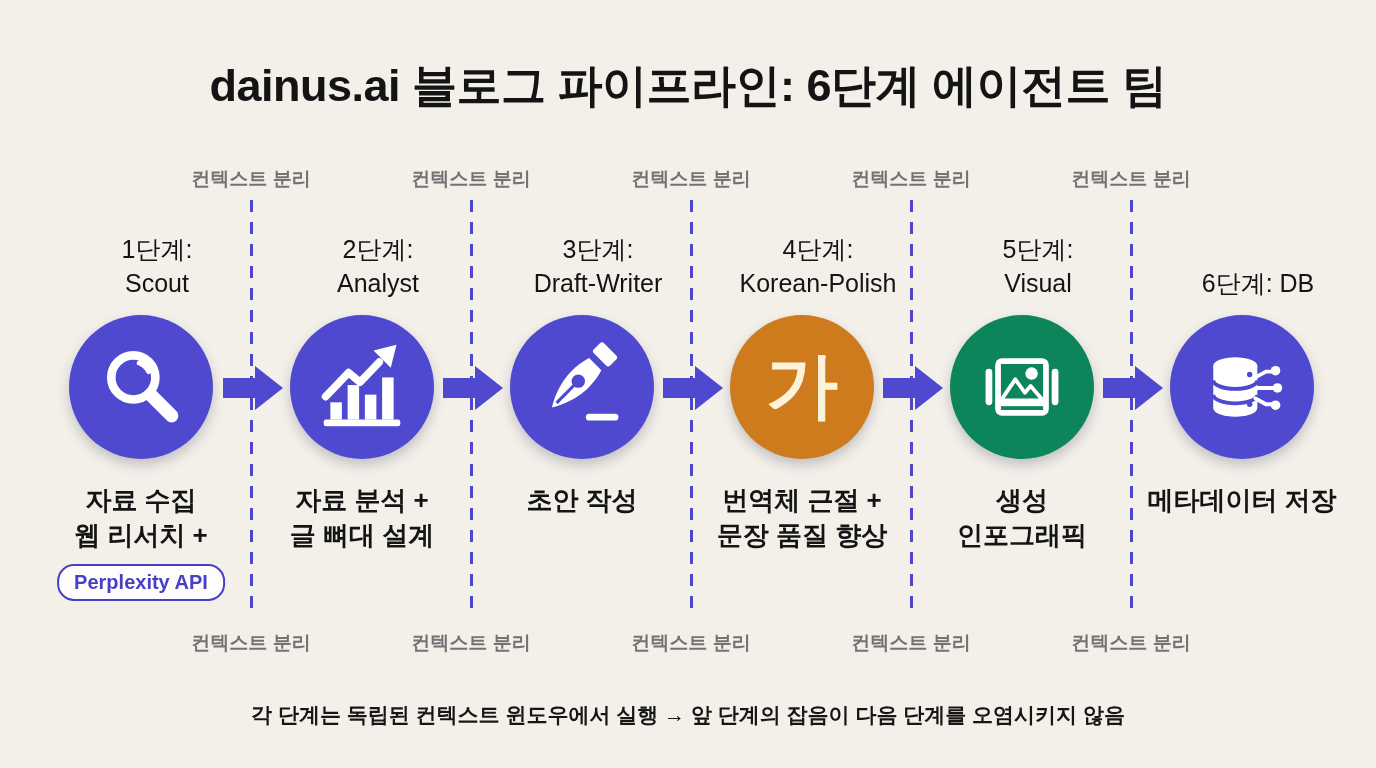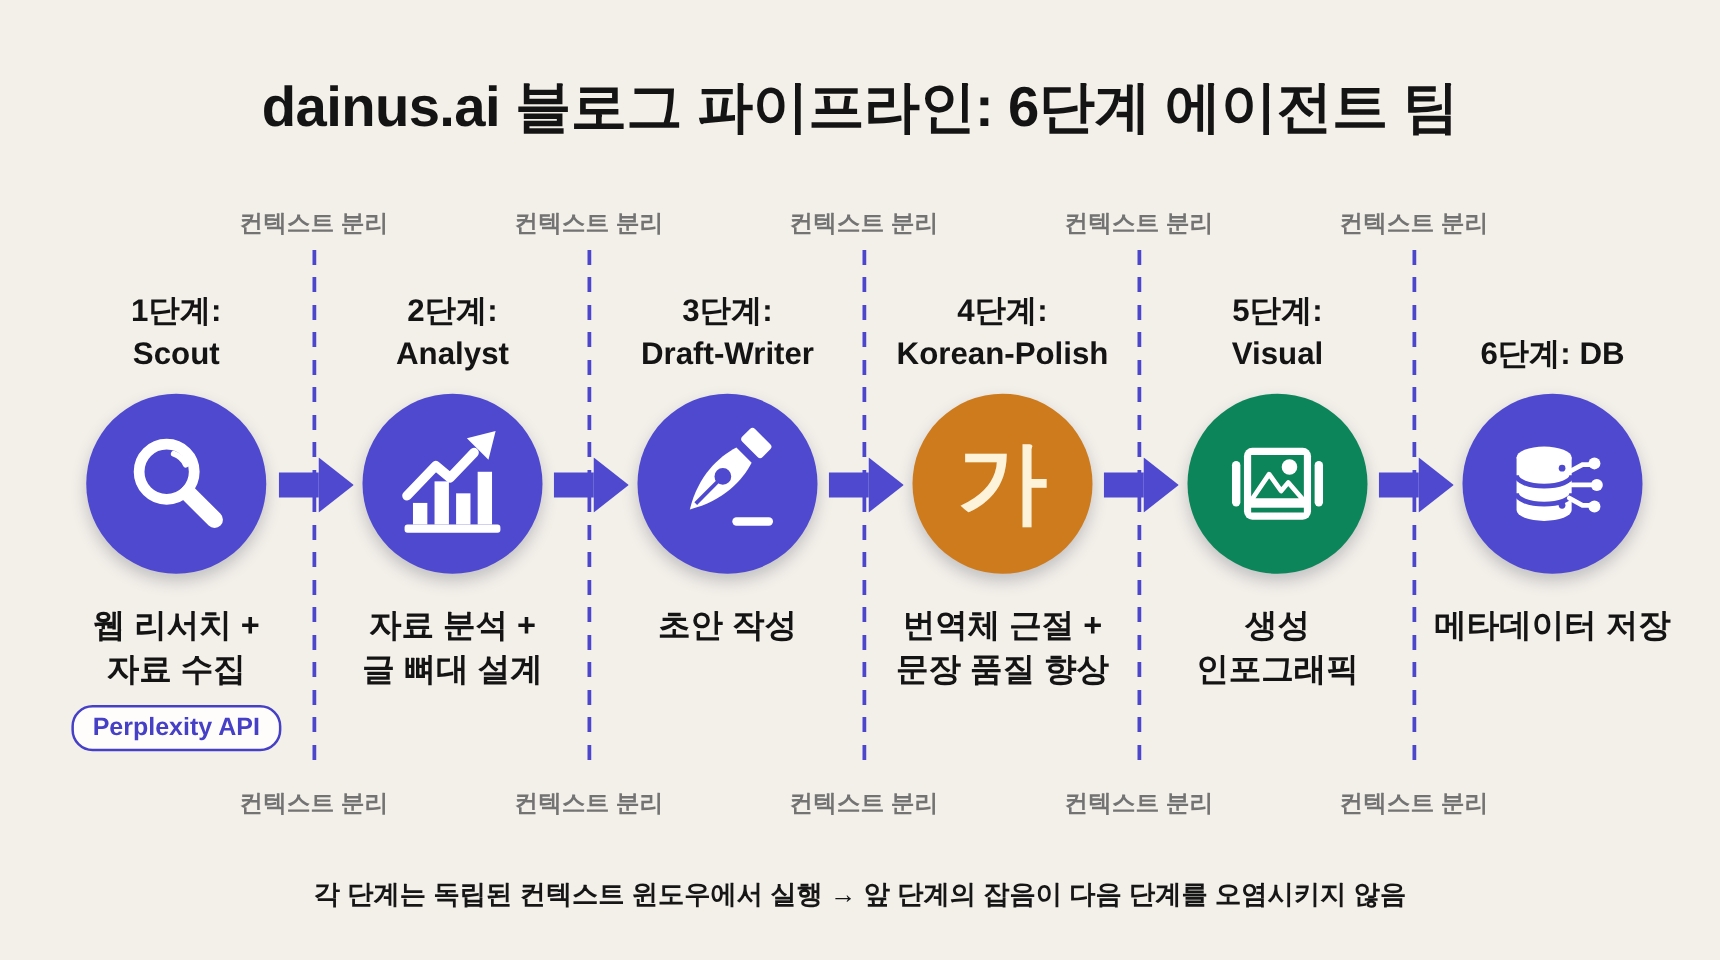--- a/index.html
+++ b/index.html
@@ -32,23 +32,23 @@
   }
   .sep-label{
     position:absolute;width:220px;text-align:center;
     font-size:19px;font-weight:700;color:#737373;
   }
   .sep-label.top{top:166px;}
   .sep-label.bottom{top:630px;}
   
   .stage{position:absolute;top:0;width:220px;height:768px;}
   .stage-name{
-    position:absolute;top:226px;left:0;width:100%;height:74px;
+    position:absolute;top:226px;left:16px;width:100%;height:74px;
     display:flex;flex-direction:column;justify-content:flex-end;align-items:center;
-    font-size:25px;font-weight:700;line-height:34px;text-align:center;white-space:nowrap;
+    font-size:25px;font-weight:400;line-height:34px;text-align:center;white-space:nowrap;
   }
   .circle{
     position:absolute;top:315px;left:38px;width:144px;height:144px;border-radius:50%;
     display:flex;align-items:center;justify-content:center;
     box-shadow:0 6px 12px rgba(50,50,80,0.25);
     z-index:2;
   }
   .circle svg{display:block;}
   .ga-glyph{
     font-family:"DejaVu Serif","Liberation Serif",serif;
@@ -138,22 +138,22 @@
       <div>Scout</div>
     </div>
     <div class="circle" style="background-color: rgb(78, 73, 207);">
       <svg width="92" height="92" viewBox="0 0 96 96">
         <circle cx="40" cy="38" r="23" fill="none" stroke="#ffffff" stroke-width="9"></circle>
         <path d="M46 23 A 18 18 0 0 1 56 32" fill="none" stroke="#ffffff" stroke-width="5" stroke-linecap="round"></path>
         <line x1="58" y1="56" x2="80" y2="78" stroke="#ffffff" stroke-width="14" stroke-linecap="round"></line>
       </svg>
     </div>
     <div class="desc">
+      <div>자료 수집</div>
       <div>웹 리서치 +</div>
-      <div>자료 수집</div>
     </div>
     <div class="badge">Perplexity API</div>
   </div>
 
   <div class="stage" style="left:252px">
     <div class="stage-name">
       <div>2단계:</div>
       <div>Analyst</div>
     </div>
     <div class="circle" style="background-color: rgb(78, 73, 207);">

